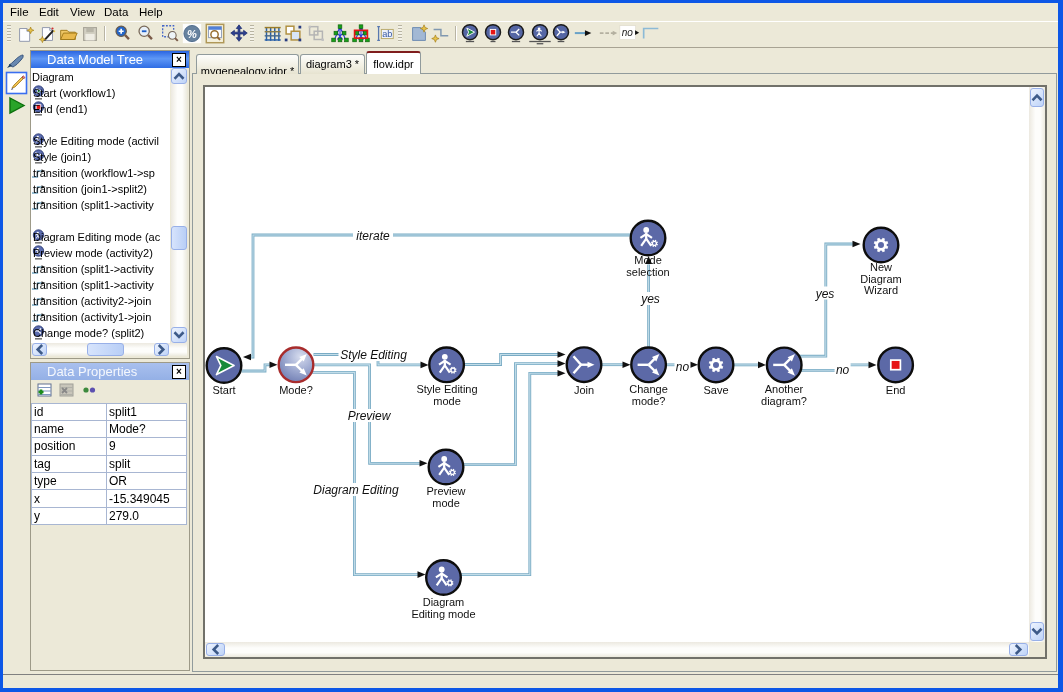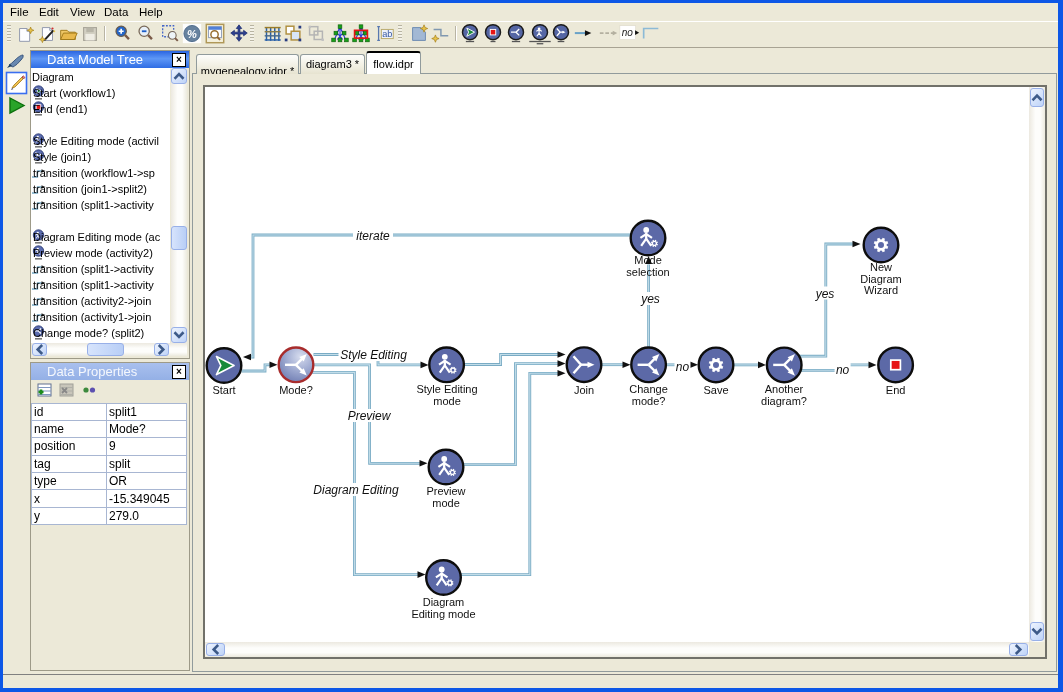--- a/index.html
+++ b/index.html
@@ -433,21 +433,21 @@
             <td>y</td>
             <td>279.0</td>
           </tr>
     </tbody>
       </table>
   </div>
 
   <div id="tabpanel" class="abs">
     <div class="tab" style="left:3px;top:-20px;width:103px;height:20px;padding-top:10px;">mygenealogy.idpr *</div>
     <div class="tab" style="left:107px;top:-20px;width:65px;height:20px;padding-top:3px;">diagram3 *</div>
-    <div class="tab" style="left:173px;top:-23px;width:55px;height:23px;padding-top:5px;background:#fff;border-top:2px solid #000000;z-index:3;">flow.idpr</div>
+    <div class="tab" style="left:173px;top:-23px;width:55px;height:23px;padding-top:5px;background:#fff;border-top:2px solid #7f1d1d;z-index:3;">flow.idpr</div>
     <div id="scrollpane">
       <div id="canvas"><svg width="824" height="555" viewBox="0 0 824 555" font-family="Liberation Sans, sans-serif">
             <defs>
               <radialGradient id="modeg" cx="0.62" cy="0.26" r="0.9">
                 <stop offset="0" stop-color="#d6dcee"></stop>
                 <stop offset="0.5" stop-color="#9aa6ce"></stop>
                 <stop offset="1" stop-color="#6472ab"></stop>
               </radialGradient>
             </defs>
             <path d="M36.5 284 H60 V277.8 H66" fill="none" stroke="#79abc4" stroke-width="2.8"></path>

